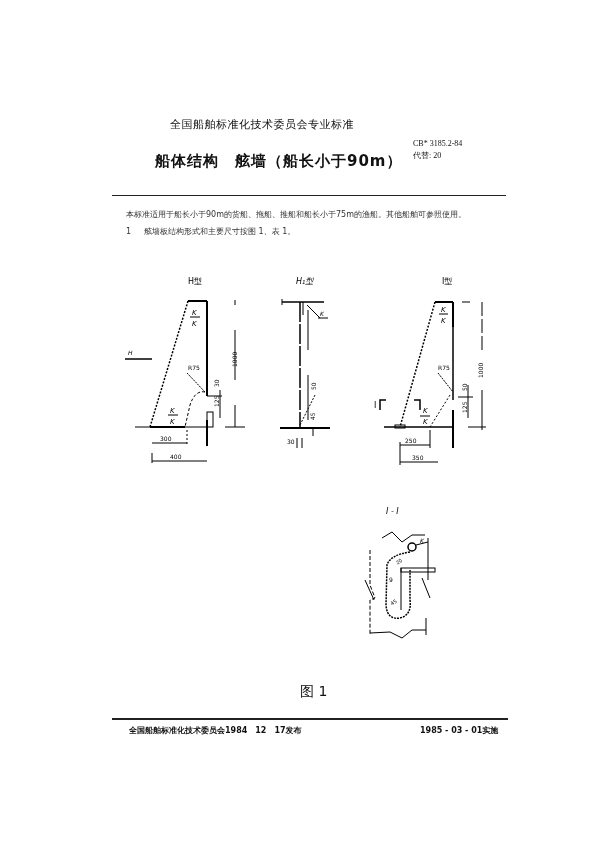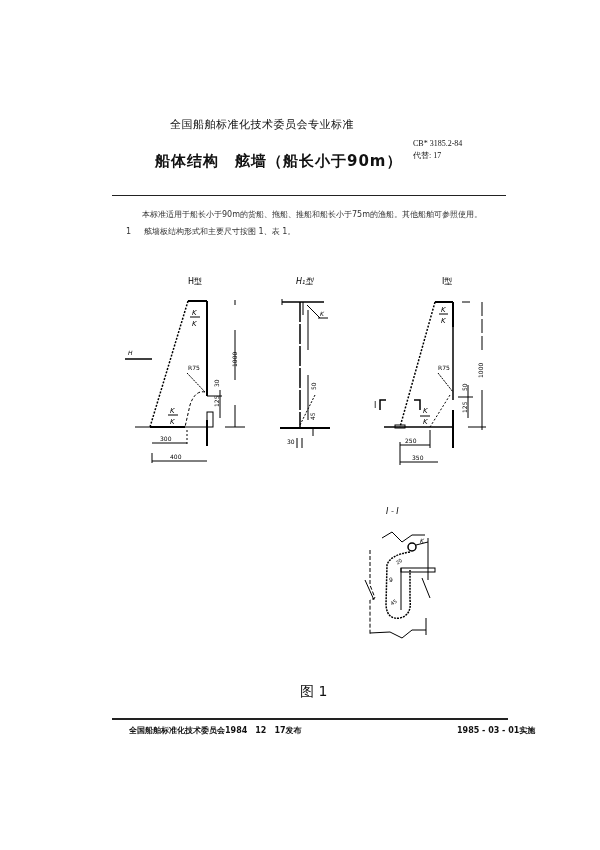--- a/index.html
+++ b/index.html
@@ -3,37 +3,37 @@
 <meta charset="utf-8">
 <style>
   html, body { margin:0; padding:0; background:#ffffff; }
   body { width:600px; height:850px; position:relative; overflow:hidden; font-family:"DejaVu Sans", sans-serif; color:#111; }
   .abs { position:absolute; }
   .org { left:170px; top:117px; font-size:11px; letter-spacing:0.5px; }
   .title { left:155px; top:152px; font-size:15px; font-weight:bold; letter-spacing:1px; }
   .code { left:413px; top:138px; font-size:8px; font-family:Liberation Serif, serif; line-height:12px; }
   .rule-top { left:112px; top:195px; width:394px; height:1px; background:#222; }
   .para { font-size:8px; color:#333; }
-  .p1 { left:142px; top:209px;text-align:right; }
+  .p1 { left:126px; top:209px;text-align:right; }
   .p2 { left:126px; top:226px; }
   .p2 .num { display:inline-block; width:18px; }
   .caption { left:300px; top:683px; font-size:14px; }
   .rule-bot { left:112px; top:718px; width:396px; height:2px; background:#222; }
   .foot-left { left:113px; top:725px; font-size:8px; font-weight:bold;margin-left:16px; }
-  .foot-right { left:420px; top:725px; font-size:8px; font-weight:bold;margin-left:37px; }
+  .foot-right { left:420px; top:725px; font-size:8px; font-weight:bold; }
   svg text { font-family:"DejaVu Sans", sans-serif; }
 </style>
 </head>
 <body>
 
 <div class="abs org">全国船舶标准化技术委员会专业标准</div>
 <div class="abs title">船体结构　舷墙（船长小于90m）</div>
 <div class="abs code">
   <div>CB* 3185.2-84</div>
-  <div>代替: 17</div>
+  <div>代替: 20</div>
 </div>
 <div class="abs rule-top"></div>
 
 <div class="abs para p1">本标准适用于船长小于90m的货船、拖船、推船和船长小于75m的渔船。其他船舶可参照使用。</div>
 <div class="abs para p2">
   <span class="num">1</span><span>舷墙板结构形式和主要尺寸按图 1、表 1。</span>
 </div>
 
 <svg class="abs" style="left:110px;top:270px" width="140" height="210">
   <text x="78" y="14" font-size="8">H型</text>

